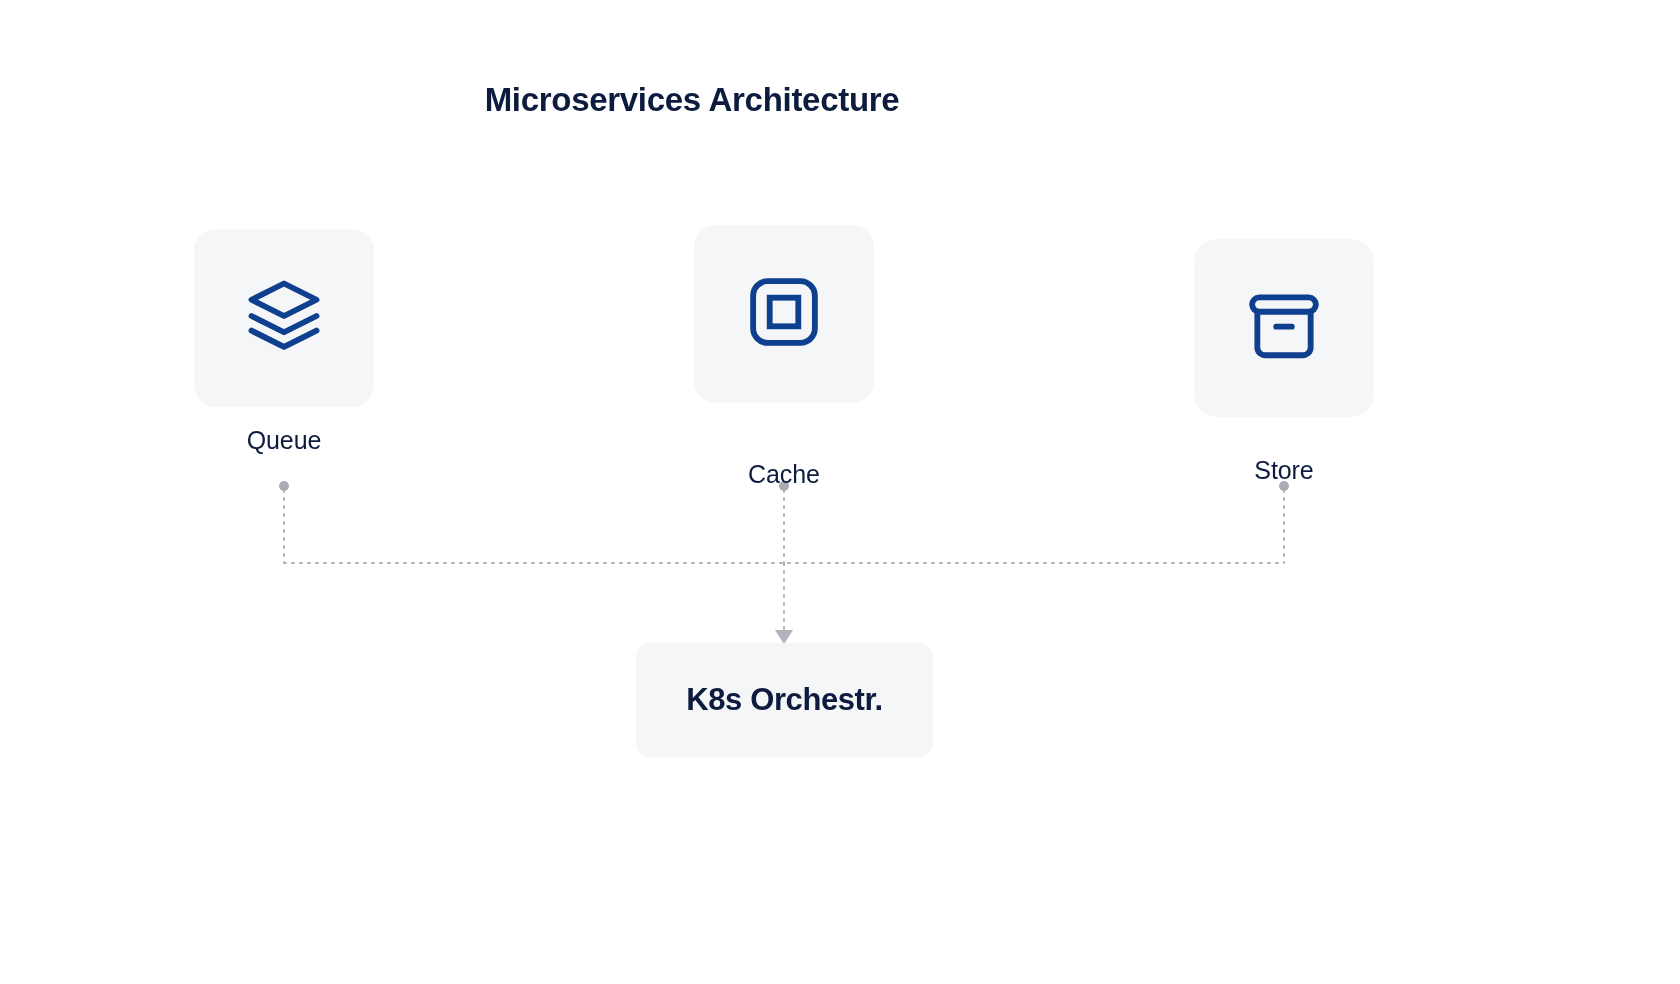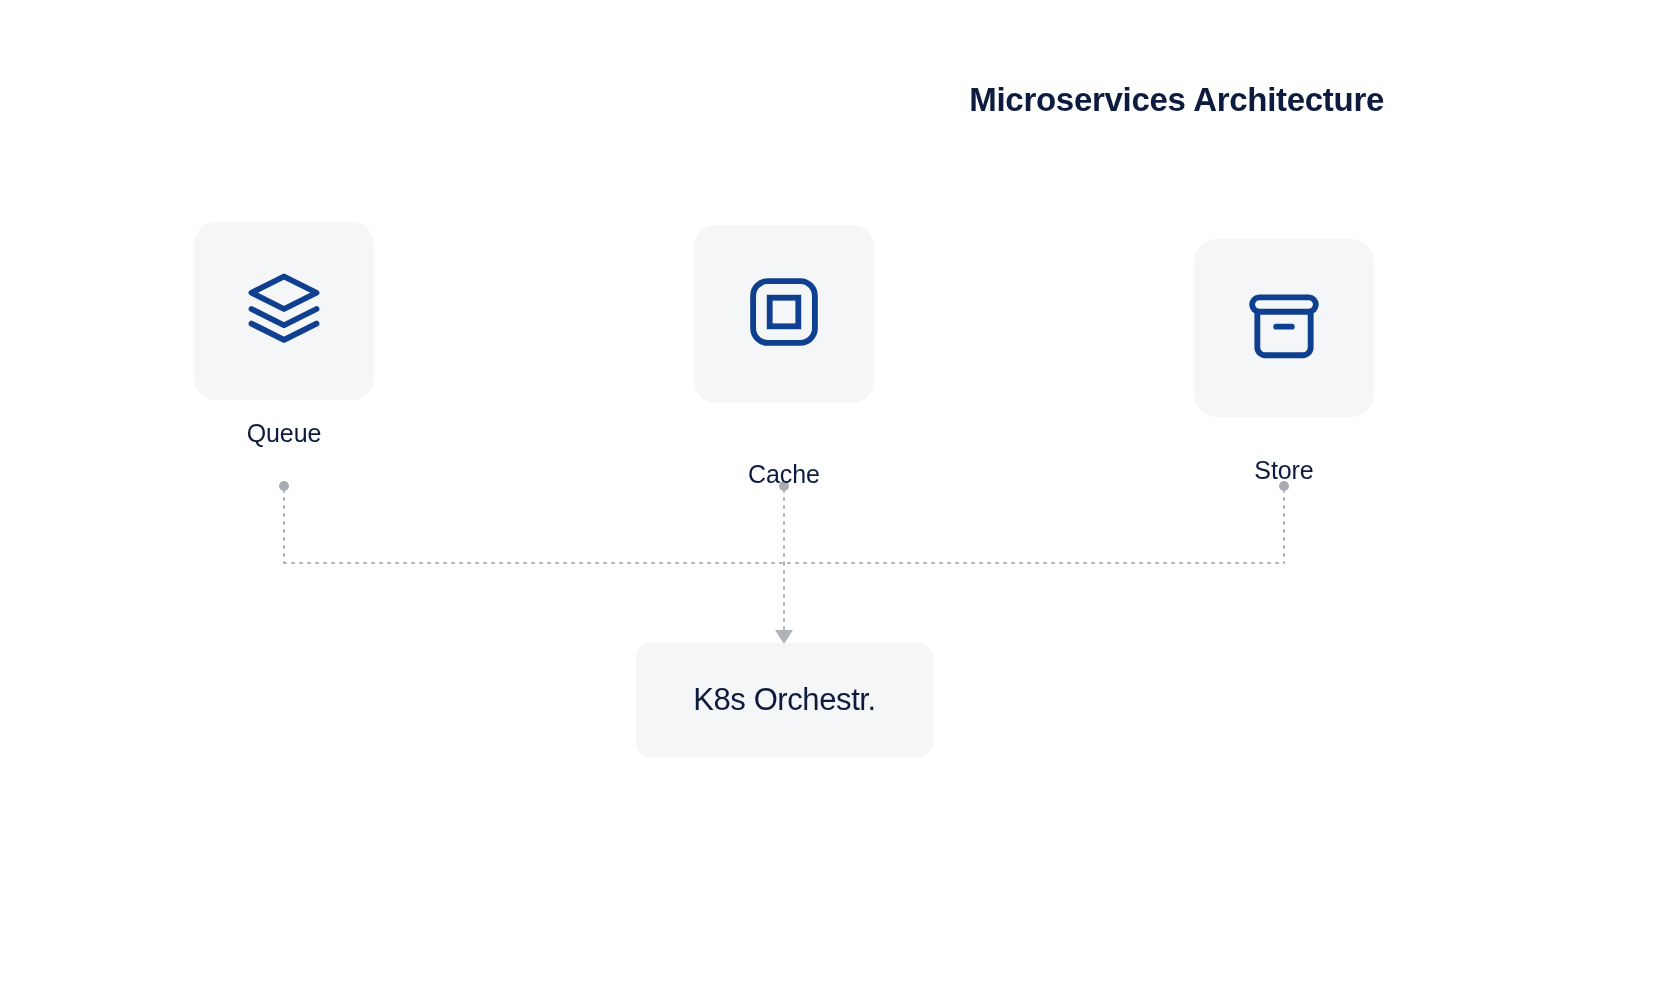--- a/index.html
+++ b/index.html
@@ -18,21 +18,21 @@
     position: relative;
     width: 1680px;
     height: 984px;
   }
   
   .diagram-title {
     position: absolute;
     top: 80px;
     left: 0;
     width: 1384px;
-    text-align: right;
+    text-align: center;
     font-size: 33px;
     font-weight: 700;
     letter-spacing: -0.3px;
     color: #0d1b3e;
     line-height: 1.2;
   }
   
   #connector-layer {
     position: absolute;
     top: 0;
@@ -77,21 +77,21 @@
     height: 114px;
     background: #f5f6f7;
     border-radius: 14px;
     display: flex;
     align-items: center;
     justify-content: center;
     box-sizing: border-box;
   }
   .hub-label {
     font-size: 31px;
-    font-weight: 400;
+    font-weight: 700;
     color: #0d1b3e;
     letter-spacing: -0.4px;
     white-space: nowrap;
   }
 </style>
 </head>
 <body>
 
 <div id="diagram-root">
 
@@ -109,21 +109,21 @@
 
     <line x1="784" y1="563" x2="784" y2="632" stroke="#b0b3ba" stroke-width="2" stroke-dasharray="2 6" stroke-linecap="round"></line>
 
     <polygon points="775,630 793,630 784,644" fill="#b0b3ba"></polygon>
 
     <circle cx="284" cy="486" r="5" fill="#a9acb3"></circle>
     <circle cx="784" cy="486" r="5" fill="#a9acb3"></circle>
     <circle cx="1284" cy="486" r="5" fill="#a9acb3"></circle>
   </svg>
 
-  <div class="node" style="left:194px; top:222px;">
+  <div class="node" style="left:194px; top:229px;">
     <div class="node-card">
       <span>
         <svg width="78" height="78" viewBox="0 0 24 24" fill="none" stroke="#0f3f8f" stroke-width="1.8" stroke-linecap="round" stroke-linejoin="round" xmlns="http://www.w3.org/2000/svg">
           <polygon points="12 2 2 7 12 12 22 7 12 2"></polygon>
           <polyline points="2 12 12 17 22 12"></polyline>
           <polyline points="2 16.5 12 21.5 22 16.5"></polyline>
         </svg>
       </span>
     </div>
     <div class="node-label">Queue</div>

